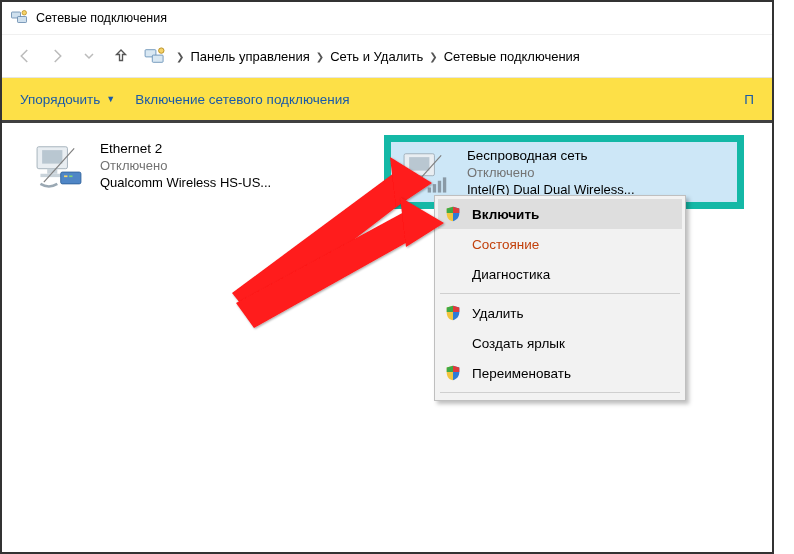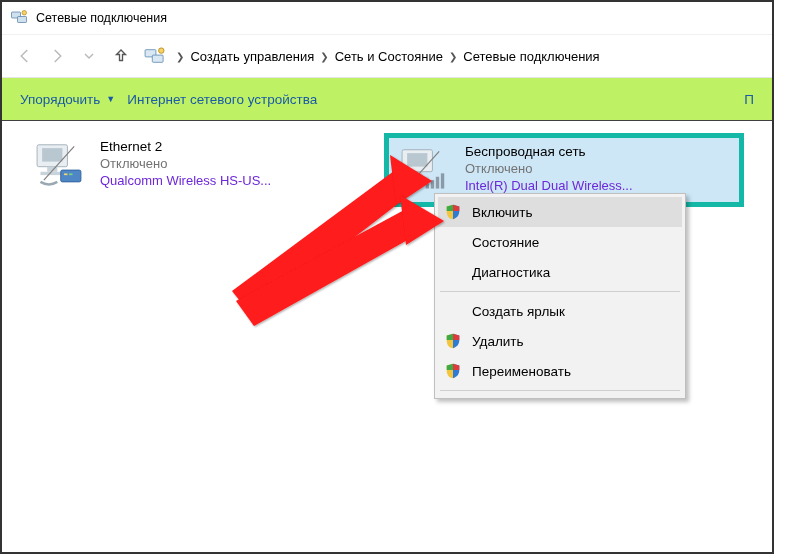--- a/index.html
+++ b/index.html
@@ -10,41 +10,41 @@
   .titlebar .title{font-size:12.5px}
   
   .navbar{height:42px;display:flex;align-items:center;padding:0 10px;border-bottom:1px solid #e5e5e5;gap:6px}
   .nav-btn{width:26px;height:26px;display:flex;align-items:center;justify-content:center;color:#888;font-size:16px}
   .nav-btn.enabled{color:#333}
   .pathicon{width:22px;height:18px;margin:0 4px}
   .breadcrumb{display:flex;align-items:center;gap:6px;font-size:13px}
   .crumb{color:#000}
   .chev{color:#555;font-size:10px}
   
-  .cmdbar{height:42px;background:#bef264;border-bottom:1px solid #404040;display:flex;align-items:center;padding:0 18px;gap:12px;font-size:13.5px;color:#1a5aa8}
+  .cmdbar{height:42px;background:#fde047;border-bottom:3px solid #404040;display:flex;align-items:center;padding:0 18px;gap:20px;font-size:13.5px;color:#1a5aa8}
   .cmditem{display:flex;align-items:center;gap:6px;cursor:default}
   .cmditem .dd{font-size:9px;color:#1a5aa8}
   
   .content{position:relative;padding:12px 22px}
   .adapters{display:flex;gap:0}
   .adapter{display:flex;align-items:flex-start;gap:14px;padding:6px 8px;width:360px;box-sizing:border-box;height:74px}
-  .adapter.selected{background:#cde7f7;border:5px solid #14b8a6}
+  .adapter.selected{background:#cde7f7;border:7px solid #14b8a6}
   .adapter .aicon{width:54px;height:52px;flex:none}
   .adapter .lines{display:flex;flex-direction:column;gap:2px;overflow:hidden}
   .adapter .name{color:#000;font-size:13.5px}
   .adapter .status{color:#737373;font-size:13px}
-  .adapter .hw{color:#6d28d9;font-size:13px;white-space:nowrap;overflow:hidden;text-overflow:clip}
+  .adapter .hw{color:#000000;font-size:13px;white-space:nowrap;overflow:hidden;text-overflow:clip}
   
   .ctxmenu{position:absolute;left:432px;top:72px;width:244px;background:#f2f2f2;border:1px solid #bfbfbf;box-shadow:3px 3px 4px rgba(0,0,0,.25);padding:3px}
   .ctxitem{display:flex;align-items:center;height:30px;padding:0 10px 0 6px;font-size:13.5px;gap:10px}
   .ctxitem.highlight{background:#dedede}
-  .ctxitem.disabled{color:#000000}
+  .ctxitem.disabled{color:#c2410c}
   .ctxitem .cicon{width:18px;height:18px;flex:none;display:flex;align-items:center;justify-content:center}
   .ctxsep{height:1px;background:#cfcfcf;margin:4px 2px}
-  .ctxitem.bold{font-weight:400}
+  .ctxitem.bold{font-weight:700}
   
   .arrows{position:absolute;left:0;top:0;pointer-events:none}
 </style>
 </head>
 <body>
 
 <div class="window">
 
   <div class="titlebar">
     <span class="icon">
@@ -80,35 +80,35 @@
     </div>
     <span class="pathicon">
       <svg viewBox="0 0 24 20" width="22" height="18">
         <rect x="1" y="3" width="12" height="8" rx="1" fill="#d9e8f3" stroke="#6b93b8"></rect>
         <rect x="9" y="9" width="12" height="8" rx="1" fill="#d9e8f3" stroke="#6b93b8"></rect>
         <circle cx="19" cy="4" r="3" fill="#f5d26a" stroke="#b58a1a"></circle>
       </svg>
     </span>
     <div class="breadcrumb">
       <span class="chev">❯</span>
-      <span class="crumb">Создать управления</span>
+      <span class="crumb">Панель управления</span>
       <span class="chev">❯</span>
-      <span class="crumb">Сеть и Состояние</span>
+      <span class="crumb">Сеть и Удалить</span>
       <span class="chev">❯</span>
       <span class="crumb">Сетевые подключения</span>
     </div>
   </div>
 
   <div class="cmdbar">
     <div class="cmditem">
       <span>Упорядочить</span>
       <span class="dd">▼</span>
     </div>
     <div class="cmditem">
-      <span>Интернет сетевого устройства</span>
+      <span>Включение сетевого подключения</span>
     </div>
     <div class="cmditem" style="margin-left:auto">
       <span>П</span>
     </div>
   </div>
 
   <div class="content">
     <div class="adapters">
 
       <div class="adapter">
@@ -173,35 +173,35 @@
       <div class="ctxitem disabled">
         <span class="cicon"></span>
         <span>Состояние</span>
       </div>
       <div class="ctxitem">
         <span class="cicon"></span>
         <span>Диагностика</span>
       </div>
       <div class="ctxsep"></div>
       <div class="ctxitem">
-        <span class="cicon"></span>
-        <span>Создать ярлык</span>
-      </div>
-      <div class="ctxitem">
         <span class="cicon">
           <svg viewBox="0 0 20 20" width="18" height="18">
             <path d="M10 2l7 2v5c0 5-3 8-7 9V2z" fill="#2e7bd6"></path>
             <path d="M10 2v16C6 18 3 15 3 9V4l7-2z" fill="#f2c53d"></path>
             <path d="M10 2l7 2v5h-7z" fill="#e03b3b"></path>
             <path d="M3 4l7-2v7H3z" fill="#3eaa46"></path>
           </svg>
         </span>
         <span>Удалить</span>
       </div>
       <div class="ctxitem">
+        <span class="cicon"></span>
+        <span>Создать ярлык</span>
+      </div>
+      <div class="ctxitem">
         <span class="cicon">
           <svg viewBox="0 0 20 20" width="18" height="18">
             <path d="M10 2l7 2v5c0 5-3 8-7 9V2z" fill="#2e7bd6"></path>
             <path d="M10 2v16C6 18 3 15 3 9V4l7-2z" fill="#f2c53d"></path>
             <path d="M10 2l7 2v5h-7z" fill="#e03b3b"></path>
             <path d="M3 4l7-2v7H3z" fill="#3eaa46"></path>
           </svg>
         </span>
         <span>Переименовать</span>
       </div>

